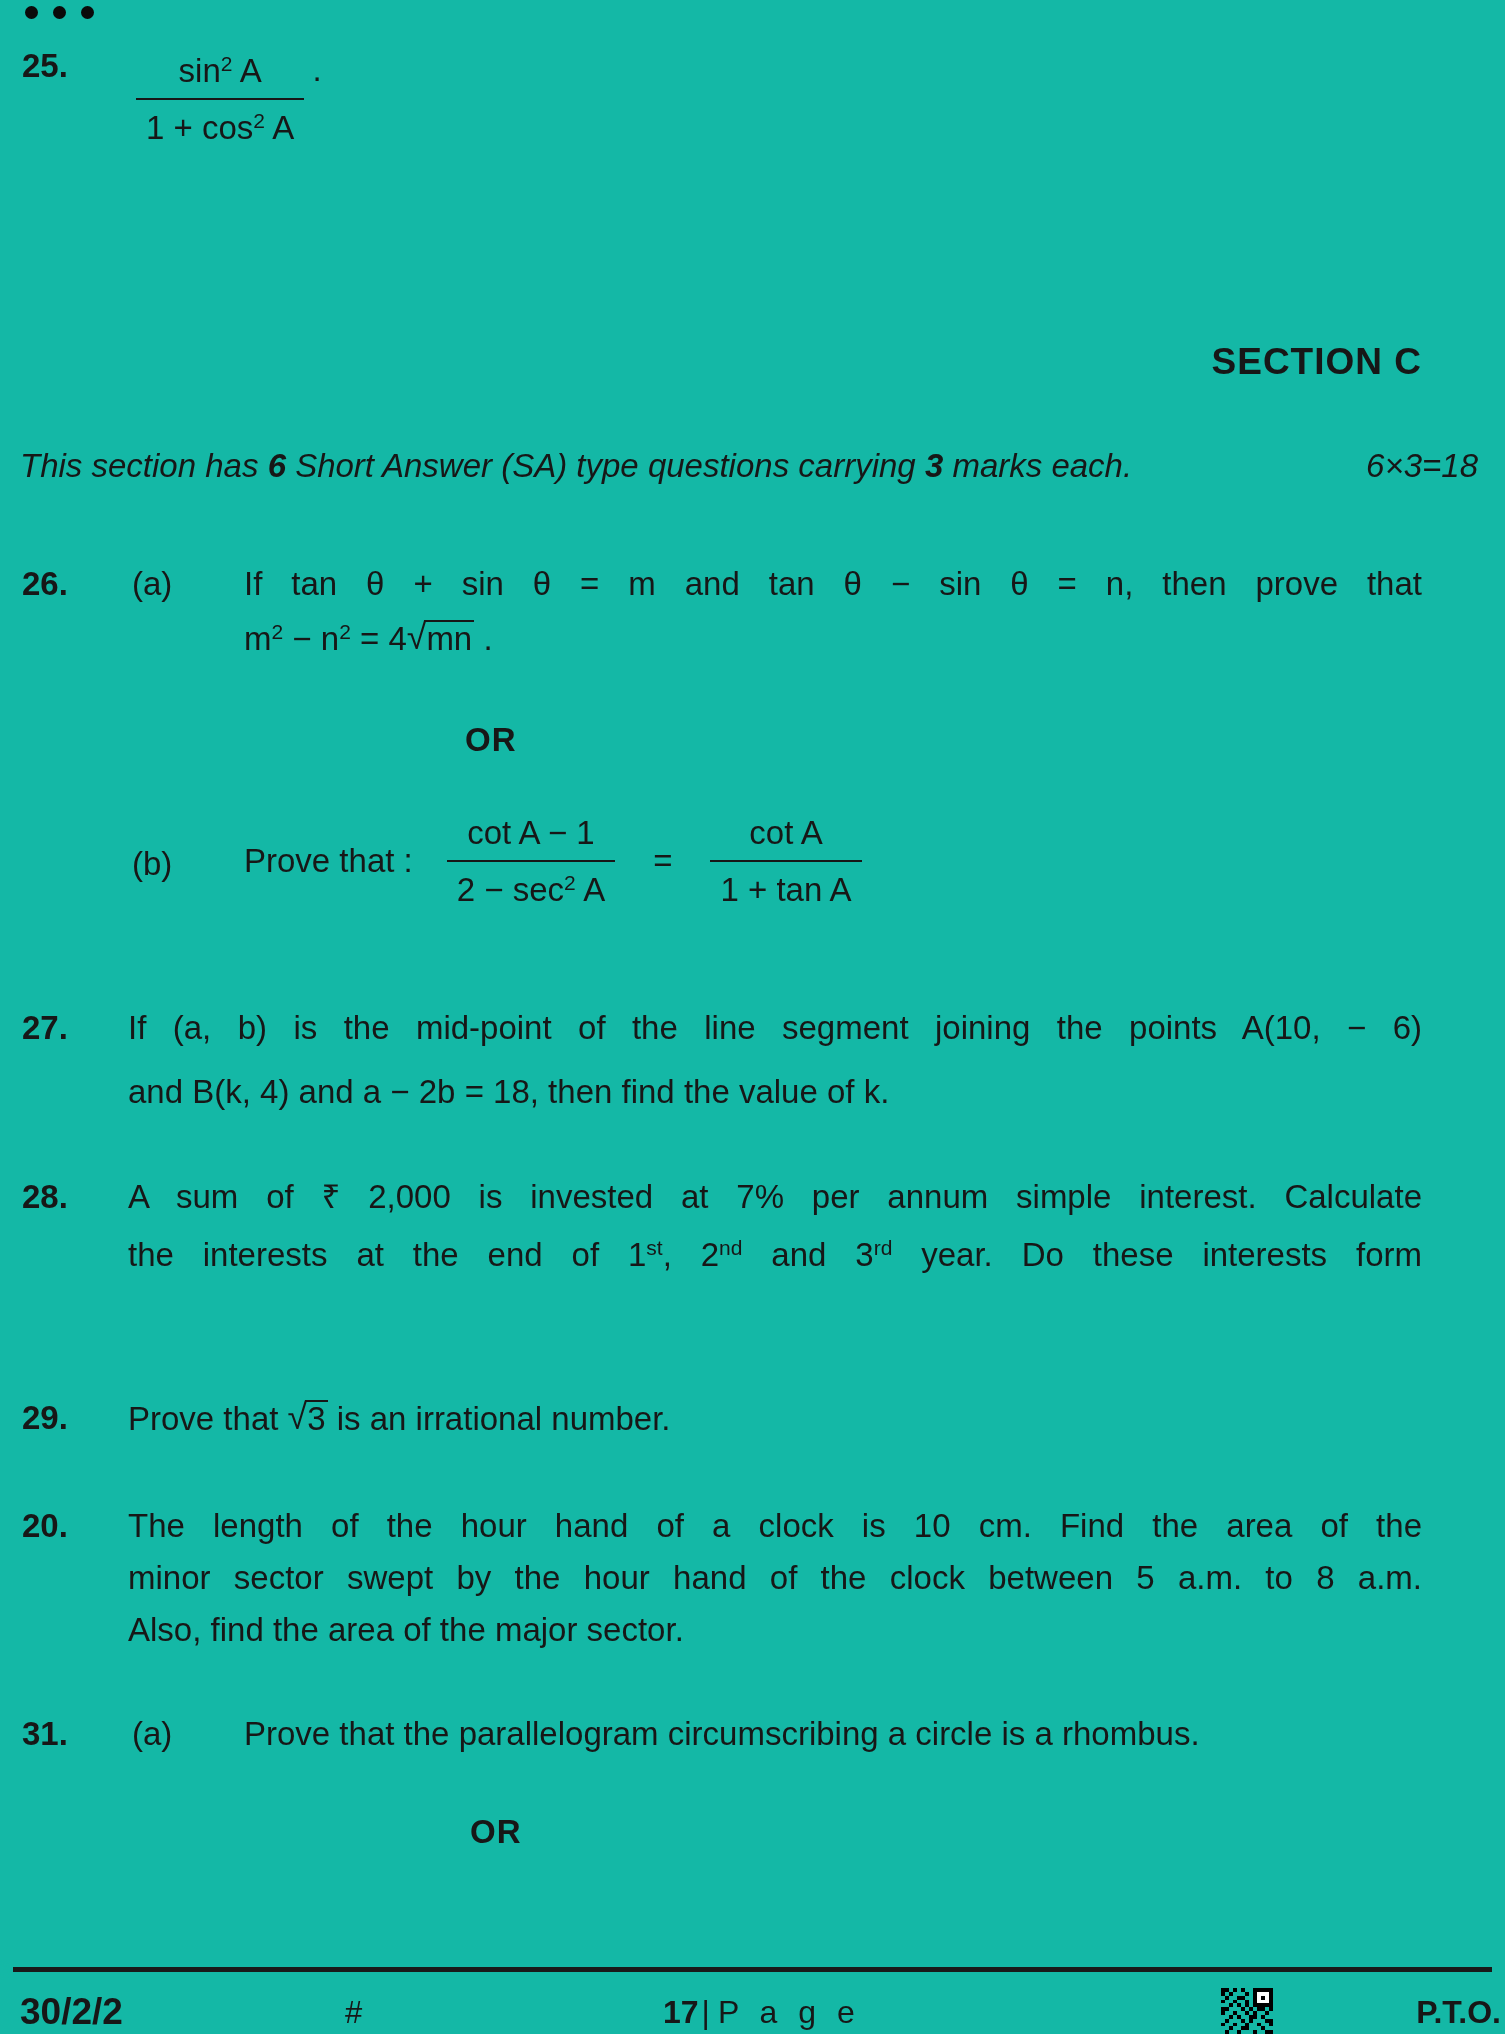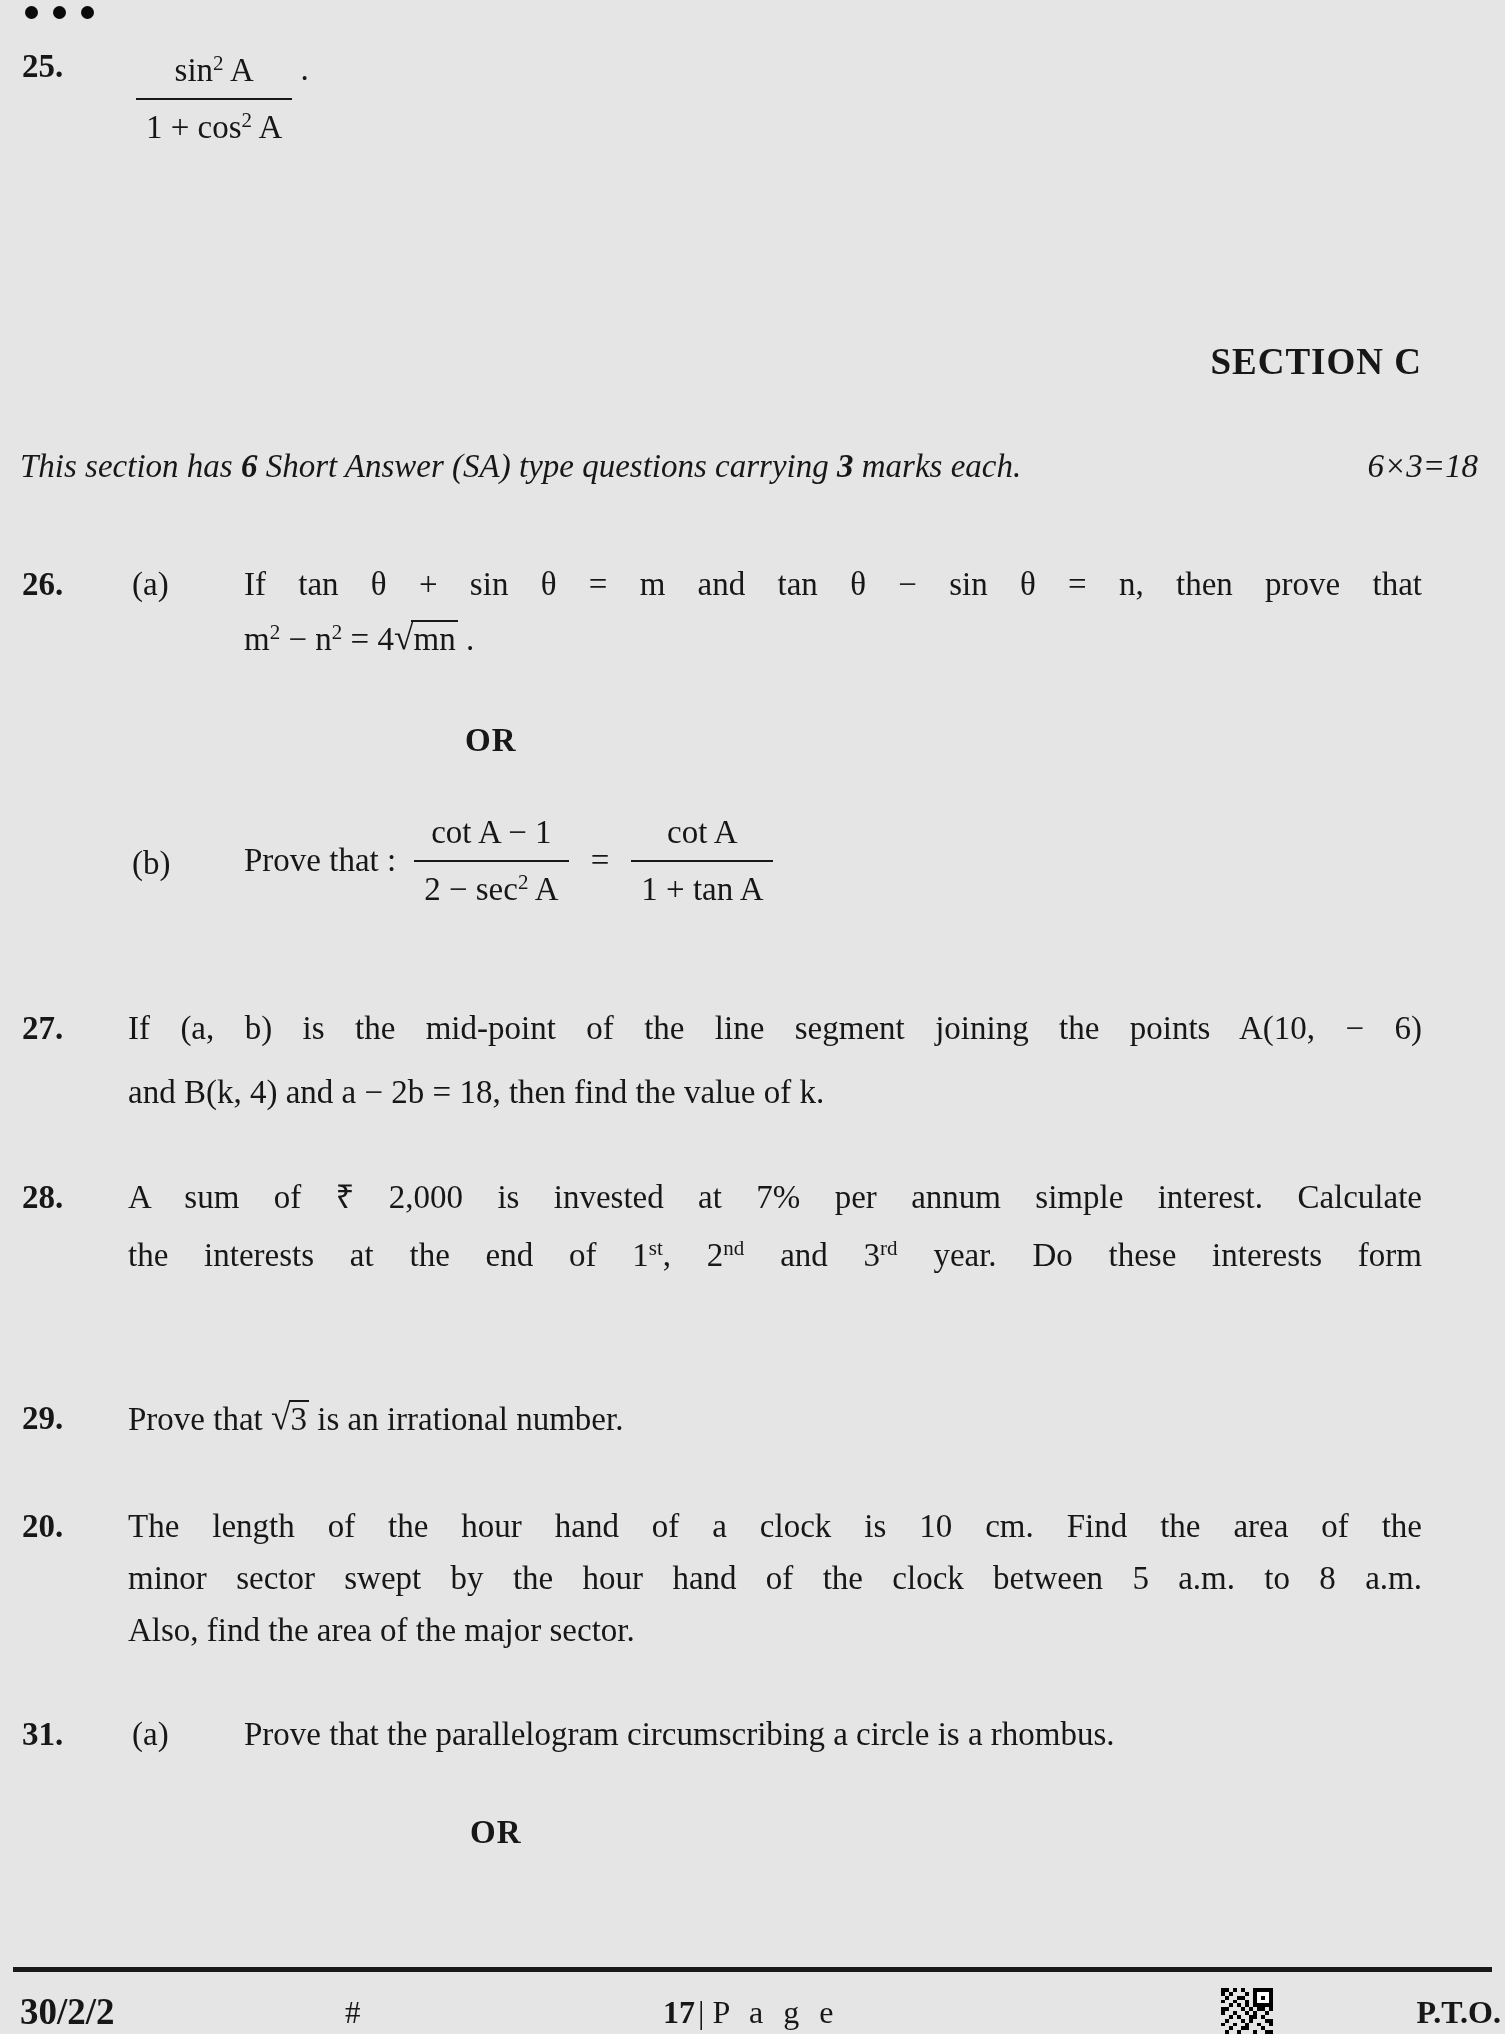--- a/index.html
+++ b/index.html
@@ -1,18 +1,18 @@
 <!DOCTYPE html>
 <html><head>
 <meta charset="utf-8">
 <style>
   html,body{margin:0;padding:0;background:#ffffff;}
   .page{
-    position:relative;width:1505px;height:2034px;background:#e5e5e5;color:#171717;
-    font-family:Liberation Serif, serif;font-size:33px;overflow:hidden;
+    position:relative;width:1505px;height:2034px;background:#14b8a6;color:#171717;
+    font-family:Liberation Sans, sans-serif;font-size:33px;overflow:hidden;
   }
   
   .corner-dots{position:absolute;top:6px;left:25px;display:flex;gap:15px;}
   .corner-dots i{width:13px;height:13px;background:#0a0a0a;border-radius:50%;display:block;}
   
   .q{position:absolute;left:0;width:100%;line-height:52px;}
   .qnum{position:absolute;left:22px;top:0;font-weight:700;}
   .sublabel{position:absolute;left:132px;top:0;}
   .qbody{margin:0 83px 0 128px;}
   .qbody.indent2{margin-left:244px;}
@@ -32,21 +32,21 @@
   
   .section-title{position:absolute;top:342px;left:20px;width:1402px;text-align:right;
     font-weight:700;font-size:37px;letter-spacing:1px;line-height:40px;}
   .instruction{position:absolute;top:446px;left:20px;width:1458px;display:flex;
     justify-content:space-between;font-style:italic;line-height:40px;}
   .instruction b{font-weight:700;}
   .or{position:absolute;font-weight:700;letter-spacing:1px;line-height:40px;}
   
   .brow{position:absolute;left:0;width:100%;line-height:1.2;}
   .brow .sublabel{top:32px;}
-  .bflex{margin-left:244px;display:flex;align-items:center;gap:18px;width:max-content;}
+  .bflex{margin-left:244px;display:flex;align-items:center;gap:34px;width:max-content;}
   .beq{padding:0 4px;}
   
   .footer-rule{position:absolute;top:1967px;left:13px;width:1479px;height:5px;background:#191919;}
   .f-code{position:absolute;top:1994px;left:20px;font-weight:700;font-size:37px;line-height:36px;}
   .f-hash{position:absolute;top:1995px;left:345px;font-size:31px;line-height:36px;}
   .f-page{position:absolute;top:1994px;left:663px;font-size:32px;line-height:36px;}
   .f-page .pnum{font-weight:700;}
   .f-page .psep{margin:0 8px 0 3px;font-weight:400;}
   .f-page .pword{letter-spacing:6px;}
   .f-pto{position:absolute;top:1994px;right:4px;font-weight:700;font-size:32px;line-height:36px;}

